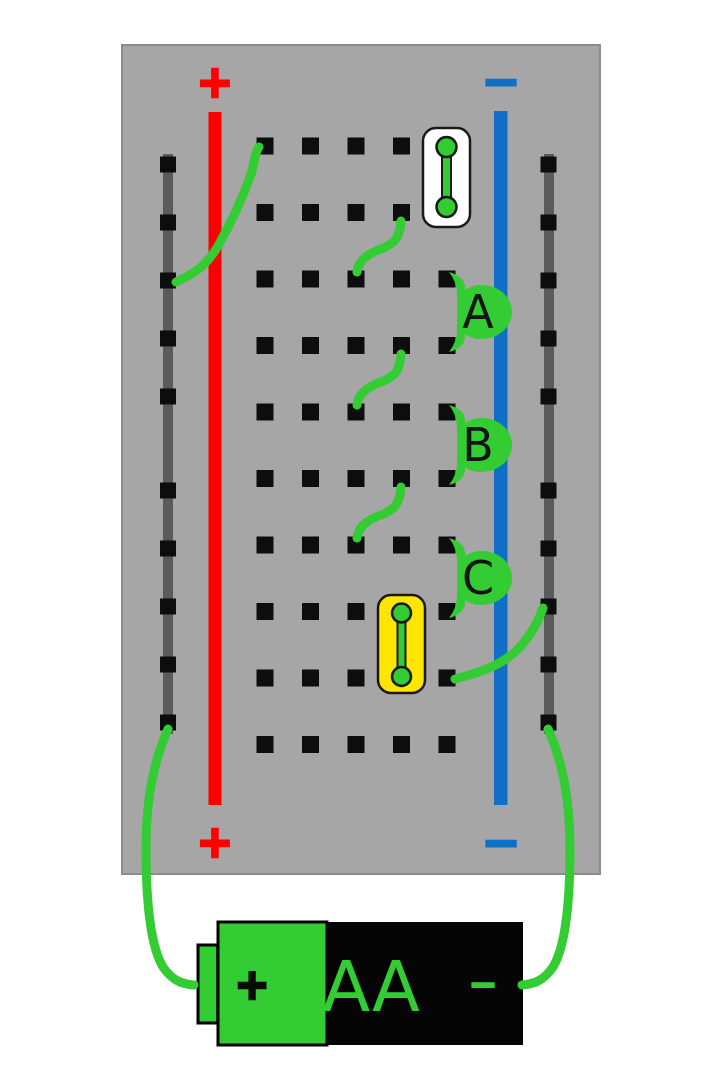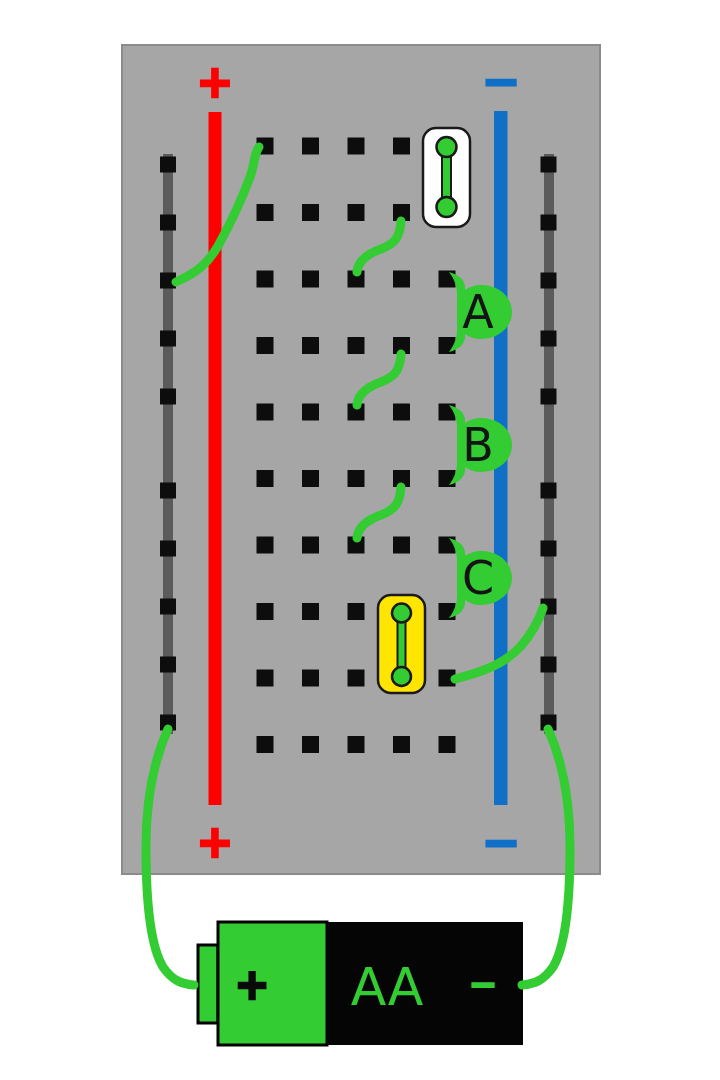--- a/index.html
+++ b/index.html
@@ -29,21 +29,21 @@
   #top-plus{left:195px;top:59px;width:40px;height:46px;color:var(--rail-red);font-size:44px;}
   #top-minus{left:480px;top:58px;width:42px;height:46px;color:var(--rail-blue);font-size:46px;}
   #bottom-plus{left:195px;top:819px;width:40px;height:46px;color:var(--rail-red);font-size:44px;}
   #bottom-minus{left:480px;top:819px;width:42px;height:46px;color:var(--rail-blue);font-size:46px;}
   .comp-label{width:44px;height:48px;font-size:46px;color:#141414;}
   #label-a{left:456px;top:288px;}
   #label-b{left:456px;top:421px;}
   #label-c{left:456px;top:554px;}
   #batt-plus{left:226px;top:957px;width:52px;height:56px;color:#0a0a0a;font-size:42px;
              font-weight:bold;-webkit-text-stroke:2.5px currentColor;}
-  #batt-type{left:330px;top:951px;width:114px;height:72px;font-size:52px;color:var(--wire-green);}
+  #batt-type{left:314px;top:951px;width:114px;height:72px;font-size:70px;color:var(--wire-green);}
   #batt-minus{left:461px;top:958px;width:44px;height:52px;color:var(--wire-green);font-size:34px;
               font-weight:bold;-webkit-text-stroke:2px currentColor;}
 </style>
 </head>
 <body>
 
 <div class="stage">
 
   <svg width="720" height="1080" viewBox="0 0 720 1080">
     <defs>

